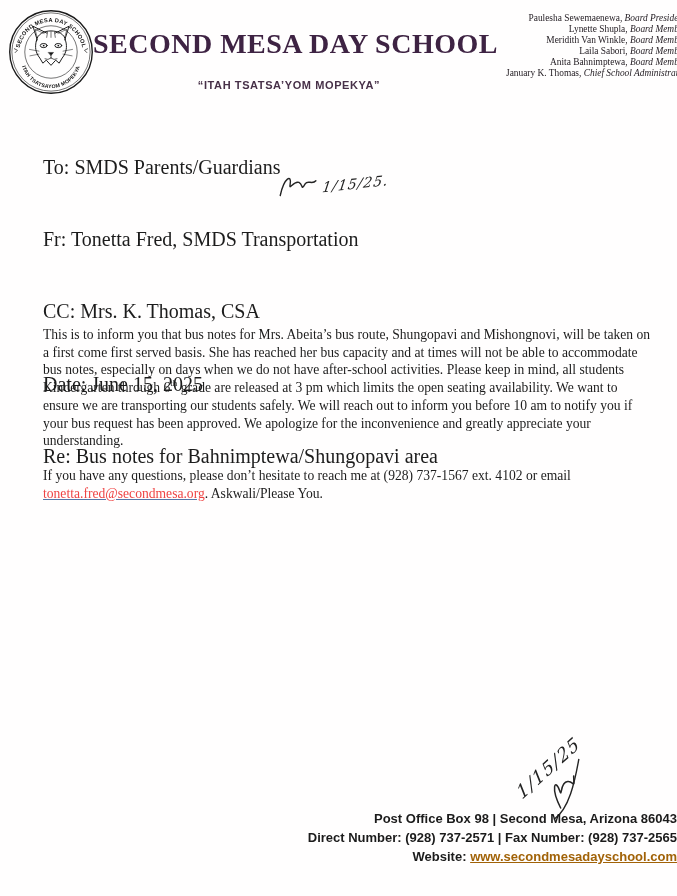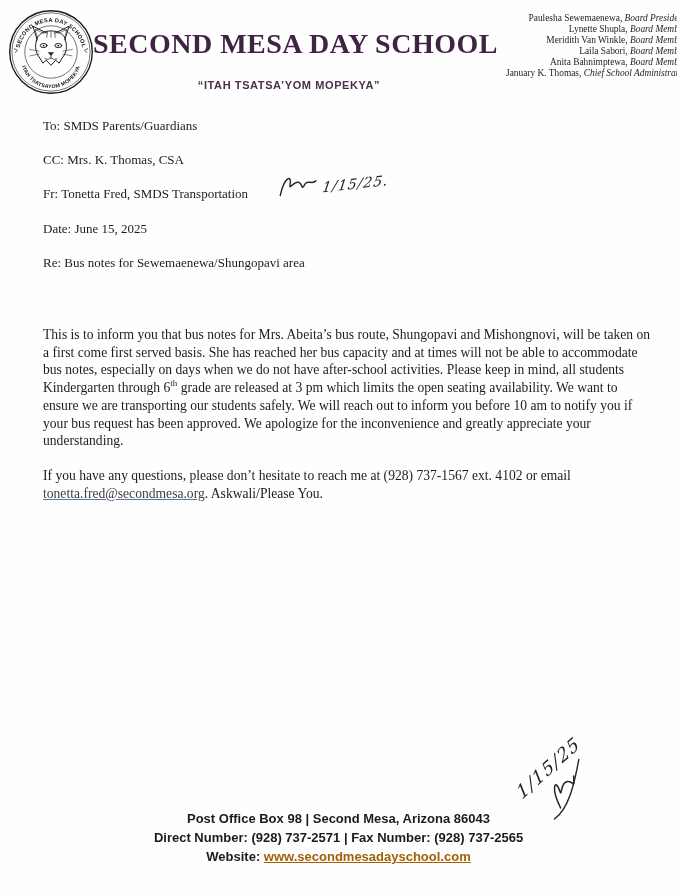--- a/index.html
+++ b/index.html
@@ -49,33 +49,34 @@
     white-space: nowrap;
   }
   .board-list .it { font-style: italic; }
 
   
   .meta {
     position: absolute; left: 43px; top: 118px;
   }
   .meta .line {
     height: 34.2px;
-    font-size: 13px;
+    font-size: 20px;
     white-space: nowrap;
+    margin-top: 38px;
   }
 
   
   .letter-body {
     position: absolute; left: 43px; top: 310px; width: 608px;
     font-size: 13.6px; line-height: 17.7px;
   }
   .letter-body p { margin: 16px 0 17px 0; }
   sup { font-size: 9px; line-height: 0; }
   a.email-link {
-    color: #404040;
+    color: #ef4444;
     text-decoration: underline;
     text-decoration-color: #5577a8;
   }
 
   
   .hand {
     color: #222222;
     font-family: "DejaVu Serif", serif;
     font-style: italic;
   }
@@ -97,21 +98,21 @@
   .corner-note .hand-date {
     font-size: 18px;
     transform: skewX(-10deg);
     letter-spacing: 1.5px;
     display: block;
   }
 
   
   .footer {
     position: absolute; left: 0; right: 0; top: 809px;
-    text-align: center;
+    text-align: right;
     font-family: "Liberation Sans", sans-serif;
     font-weight: 700;
     font-size: 13px; line-height: 19px;
     color: #1b1b1b;
   }
   a.site-link { color: #a16207; text-decoration: underline; }
 </style>
 </head>
 <body>
 
@@ -163,24 +164,24 @@
     <div><span>Paulesha Sewemaenewa, </span><span class="it">Board Presiden</span></div>
     <div><span>Lynette Shupla, </span><span class="it">Board Membe</span></div>
     <div><span>Meridith Van Winkle, </span><span class="it">Board Membe</span></div>
     <div><span>Laila Sabori, </span><span class="it">Board Membe</span></div>
     <div><span>Anita Bahnimptewa, </span><span class="it">Board Membe</span></div>
     <div><span>January K. Thomas, </span><span class="it">Chief School Administrato</span></div>
   </div>
 
   <div class="meta">
     <div class="line">To: SMDS Parents/Guardians</div>
+    <div class="line">Fr: Tonetta Fred, SMDS Transportation</div>
     <div class="line">CC: Mrs. K. Thomas, CSA</div>
-    <div class="line">Fr: Tonetta Fred, SMDS Transportation</div>
     <div class="line">Date: June 15, 2025</div>
-    <div class="line">Re: Bus notes for Sewemaenewa/Shungopavi area</div>
+    <div class="line">Re: Bus notes for Bahnimptewa/Shungopavi area</div>
   </div>
 
   <div class="inline-sign hand">
     <svg width="42" height="26" viewBox="0 0 42 26">
       <path d="M3,22 C9,4 17,2 14,12 C12,19 18,8 23,11 C27,13.5 24,20 29,13 C32,9 36,15 40,11" fill="none" stroke="#242424" stroke-width="1.4" stroke-linecap="round"></path>
     </svg>
     <span class="hand-date">1/15/25.</span>
   </div>
 
   <div class="letter-body">

